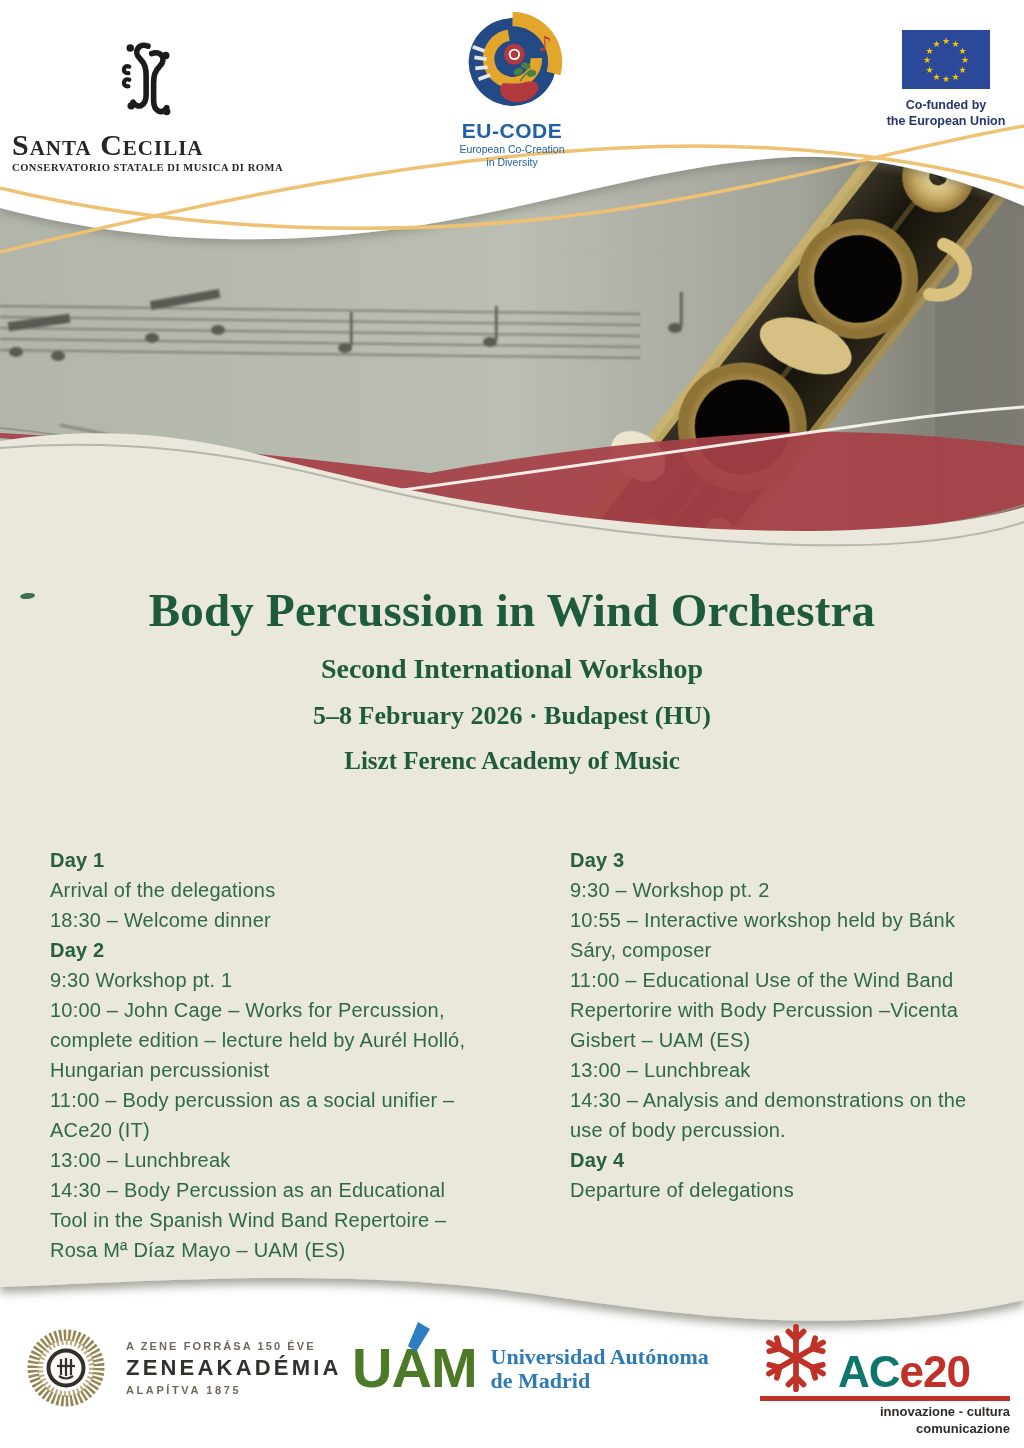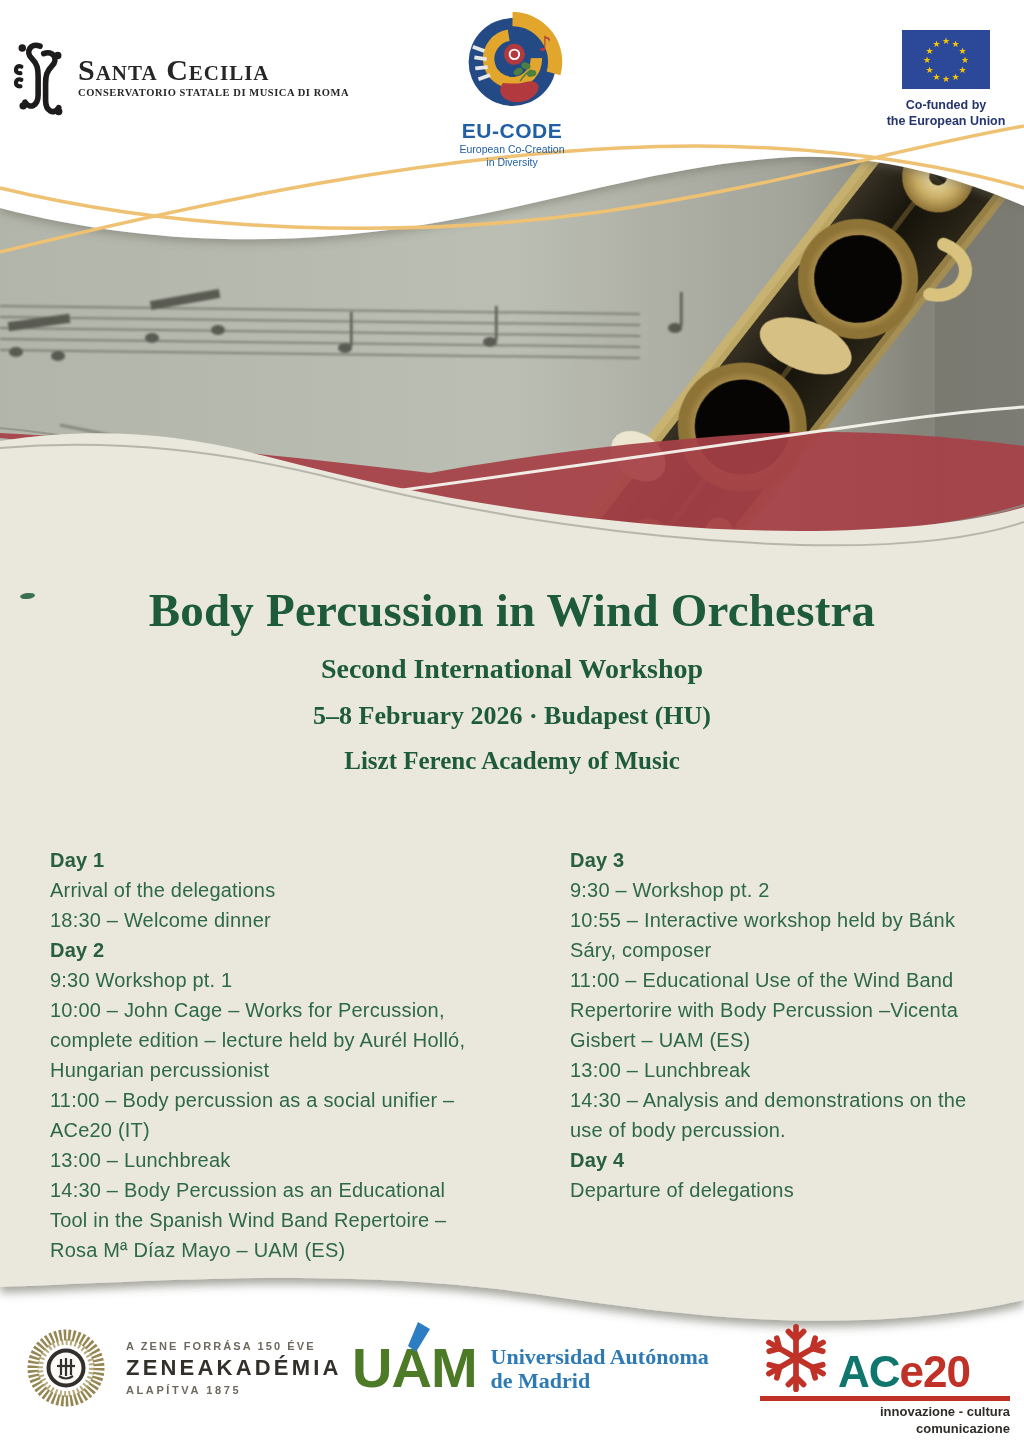--- a/index.html
+++ b/index.html
@@ -4,21 +4,21 @@
 <style>
   html,body{margin:0;padding:0;background:#ffffff;}
   .poster{position:relative;width:1024px;height:1448px;background:#ffffff;overflow:hidden;
           font-family:"Liberation Sans",sans-serif;}
   .cream-bg{position:absolute;left:0;top:540px;width:1024px;height:730px;background:#eae8dc;z-index:0;}
   .hero{position:absolute;left:0;top:0;z-index:1;}
   .bottomwave{position:absolute;left:0;top:1262px;z-index:1;}
 
   
   .header{position:absolute;left:0;top:0;width:1024px;height:160px;z-index:3;}
-  .sc-logo{position:absolute;left:12px;top:32px;display:flex;align-items:center;gap:10px;}
+  .sc-logo{position:absolute;left:12px;top:32px;display:flex;align-items:center;gap:10px;flex-direction:column;}
   .sc-text{display:flex;flex-direction:column;}
   .sc-name{font-family:"Liberation Serif",serif;font-variant:small-caps;font-weight:700;
            font-size:30px;color:#262626;letter-spacing:1px;line-height:30px;}
   .sc-sub{font-family:"Liberation Serif",serif;font-size:10.5px;color:#262626;letter-spacing:.55px;
           font-weight:600;margin-top:2px;}
   .eucode{position:absolute;left:432px;top:12px;width:160px;text-align:center;}
   .eucode-name{font-size:21px;font-weight:800;color:#2160a4;letter-spacing:.5px;margin-top:3px;}
   .eucode-tag{font-size:10.5px;color:#2160a4;line-height:12.5px;font-weight:500;}
   .eu-flag-block{position:absolute;left:884px;top:30px;width:124px;text-align:center;}
   .eu-flag{display:block;margin:0 auto;}

